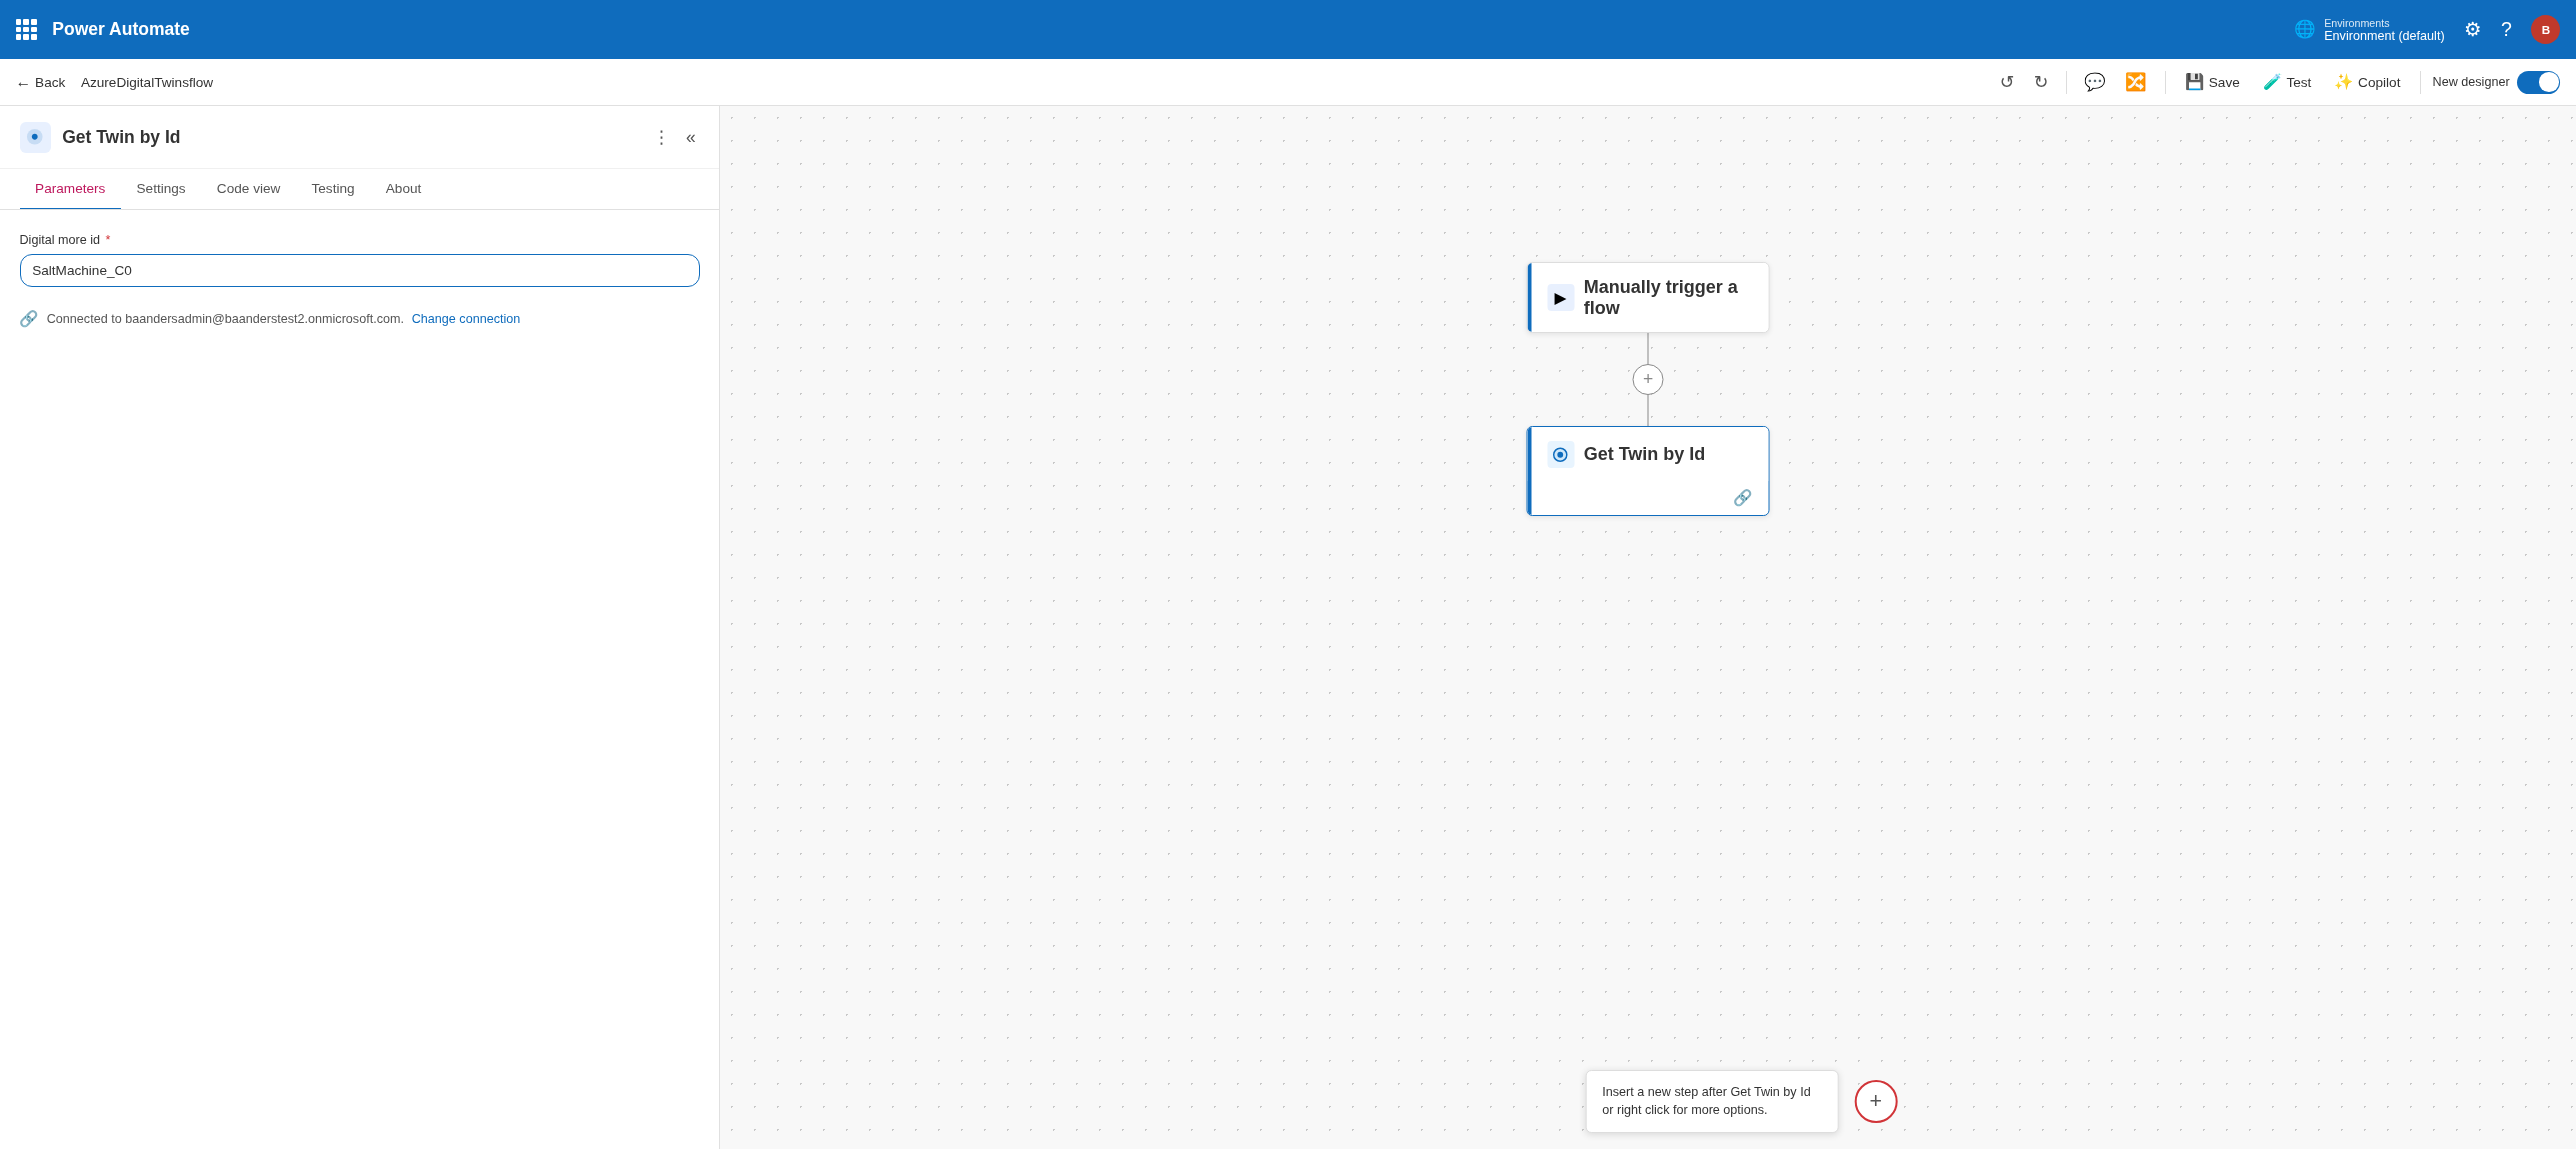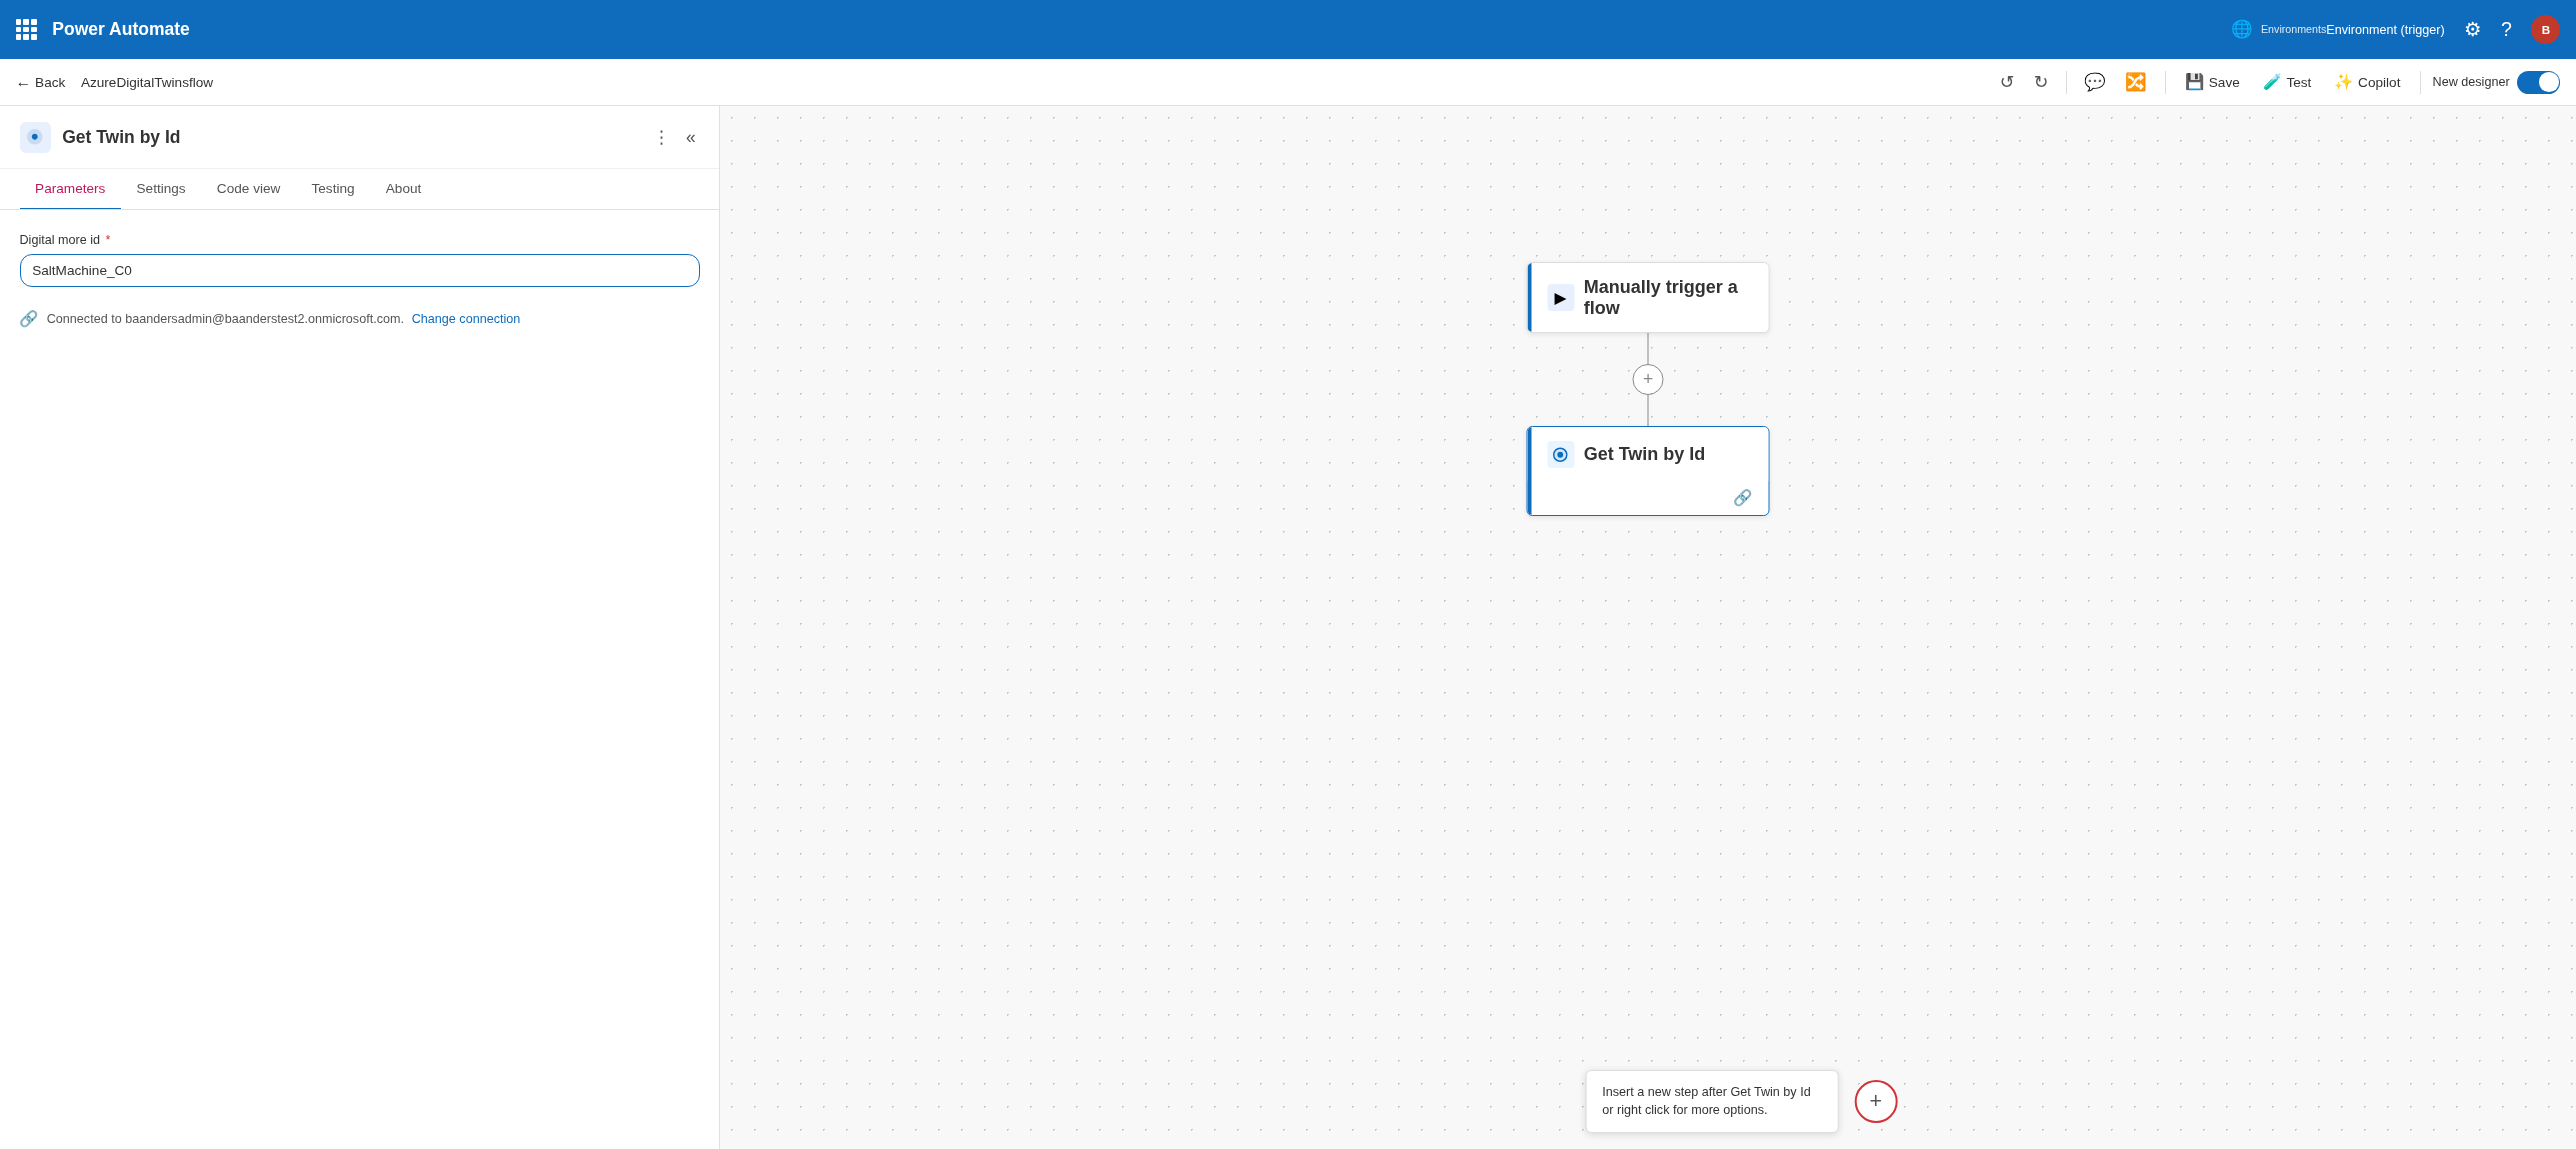--- a/index.html
+++ b/index.html
@@ -14,21 +14,21 @@
       align-items: center;
       padding: 0 15.6px;
       gap: 11.7px;
     }
     .top-nav-grid-icon { display: grid; grid-template-columns: repeat(3, 5.8px); grid-template-rows: repeat(3, 5.8px); gap: 1.9px; cursor: pointer; }
     .top-nav-grid-icon span { background: white; border-radius: 1px; width: 5.8px; height: 5.8px; }
     .top-nav-logo { font-size: 17.5px; font-weight: 600; color: white; margin-left: 3.9px; }
     .top-nav-spacer { flex: 1; }
     .top-nav-env { display: flex; align-items: center; gap: 7.8px; color: white; font-size: 12.6px; }
     .env-icon { font-size: 17.5px; }
-    .env-text { display: flex; }
+    .env-text { display: flex; flex-direction: column; }
     .env-label { font-size: 10.7px; opacity: 0.85; }
     .env-name { font-size: 12.6px; font-weight: 500; }
     .top-nav-icon { color: white; font-size: 19.5px; cursor: pointer; margin-left: 7.8px; }
     .avatar-circle { width: 29px; height: 29px; border-radius: 50%; background: #c0392b; display: flex; align-items: center; justify-content: center; color: white; font-size: 11.7px; font-weight: bold; margin-left: 7.8px; }
 
     
     .toolbar {
       background: white;
       height: 47px;
       display: flex;
@@ -210,21 +210,21 @@
     <span></span>
       <span></span>
       <span></span>
   </div>
   <span class="top-nav-logo">Power Automate</span>
   <div class="top-nav-spacer"></div>
   <div class="top-nav-env">
     <span class="env-icon">🌐</span>
     <div class="env-text">
       <span class="env-label">Environments</span>
-      <span class="env-name">Environment (trigger)</span>
+      <span class="env-name">Environment (default)</span>
     </div>
   </div>
   <span class="top-nav-icon">⚙</span>
   <span class="top-nav-icon">?</span>
   <div class="avatar-circle">B</div>
 </div>
 
 <div class="toolbar">
   <div class="back-btn">
     <span class="back-arrow">←</span>

